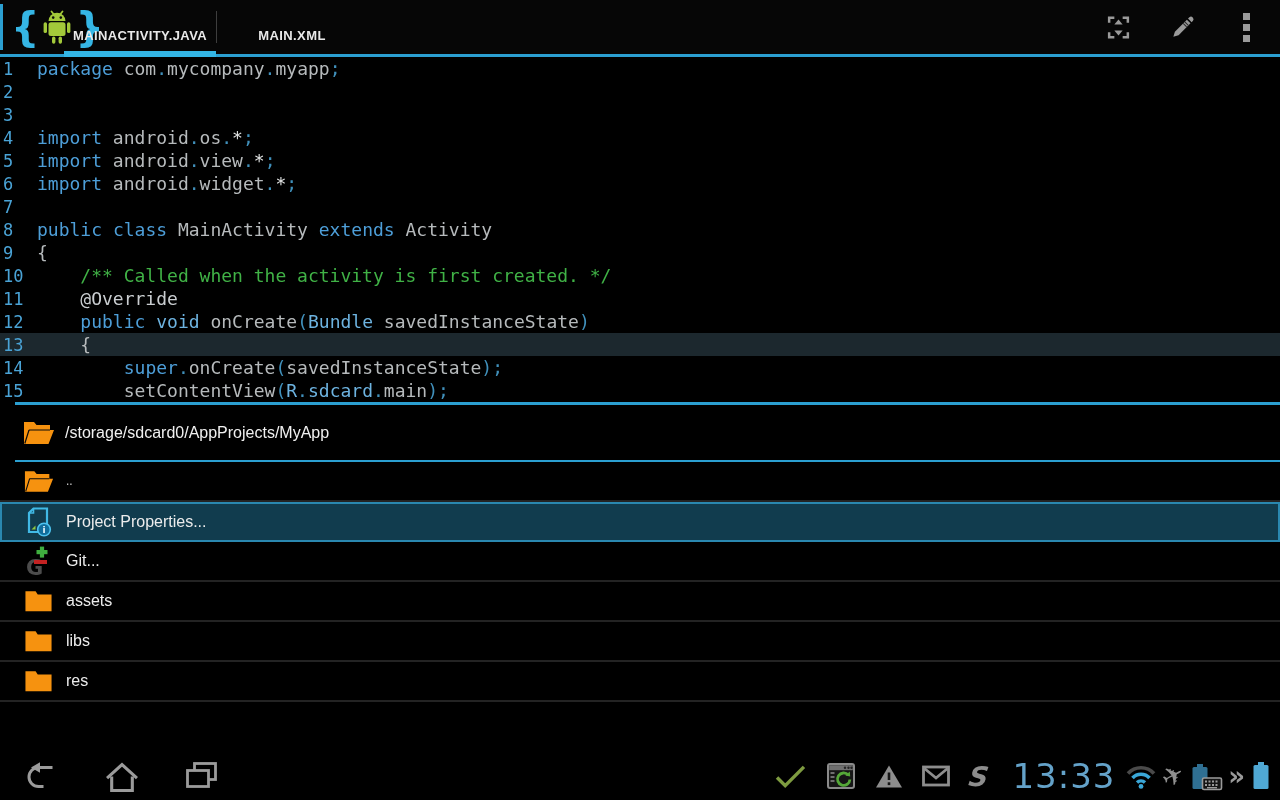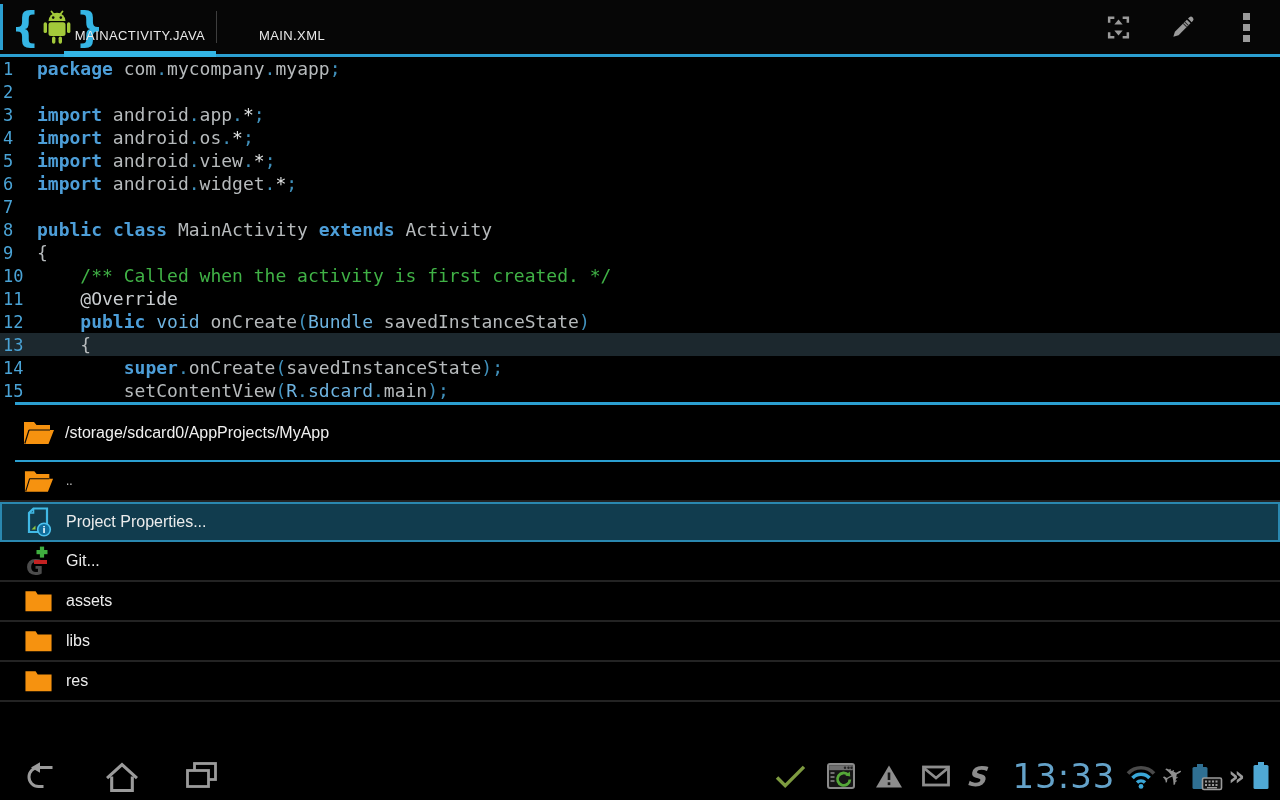--- a/index.html
+++ b/index.html
@@ -8,37 +8,37 @@
 
   
   .action-bar{position:absolute;top:0;left:0;width:1280px;height:54px;background:#060606;
               border-bottom:3px solid #2b9fd1;box-sizing:content-box;}
   .edge-accent{position:absolute;left:0;top:4px;width:3px;height:46px;background:#2b9fd1;}
   .logo{position:absolute;left:7px;top:1px;height:52px;display:flex;align-items:center;gap:1px;
         background:none;border:none;padding:0 4px;cursor:pointer;}
   .brace{color:#35b6e5;font-family:"DejaVu Sans",sans-serif;font-weight:bold;font-size:40px;line-height:1;}
   .tabs{position:absolute;left:64px;top:0;height:54px;display:flex;}
   .tab{width:152px;position:relative;display:flex;align-items:center;justify-content:center;cursor:pointer;}
-  .tab span{color:#e9e9e9;font-size:13px;font-weight:normal;letter-spacing:.4px;margin-top:16px;}
+  .tab span{color:#e9e9e9;font-size:13px;font-weight:bold;letter-spacing:.4px;margin-top:16px;}
   .tab + .tab::before{content:'';position:absolute;left:0;top:11px;bottom:11px;width:1px;background:#3d3d3d;}
   .tab.active::after{content:'';position:absolute;left:0;right:0;bottom:-3px;height:6px;background:#33b5e5;}
   .ab-actions{position:absolute;right:2px;top:0;height:54px;display:flex;align-items:center;}
   .ab-btn{width:64px;height:54px;display:flex;align-items:center;justify-content:center;
           background:none;border:none;cursor:pointer;}
   .dots{display:flex;flex-direction:column;gap:4px;}
   .dots i{width:7px;height:7px;background:#9a9a9a;display:block;}
 
   
   .editor{position:absolute;top:57px;left:0;width:1280px;height:345px;background:#000;
           font-family:"DejaVu Sans Mono",monospace;font-size:18px;cursor:text;}
   .code-line{height:23px;display:flex;align-items:center;}
   .code-line.current{background:#1c282e;}
   .ln{width:34px;padding-left:3px;color:#4aa3d6;flex:none;font-size:17px;}
   .code{white-space:pre;}
-  .tk-kw{color:#4d9ed8;font-weight:bold;}
+  .tk-kw{color:#4d9ed8;font-weight:normal;}
   .tk-ty{color:#6db3e0;}
   .tk-id{color:#b6babc;}
   .tk-pu{color:#4090bb;}
   .tk-cm{color:#40b246;}
   .tk-an{color:#c9cdd0;text-align:right;}
   .tk-st{color:#e4e6e6;}
 
   
   .path-bar{position:absolute;top:402px;left:15px;width:1280px;height:60px;box-sizing:border-box;
             border-top:3px solid #2b9fd1;border-bottom:2px solid #2b9fd1;background:#000;
@@ -130,21 +130,20 @@
       <div class="code-line">
         <span class="ln">1</span>
         <span class="code"><span class="tk-kw">package</span><span class="tk-id"> com</span><span class="tk-pu">.</span><span class="tk-id">mycompany</span><span class="tk-pu">.</span><span class="tk-id">myapp</span><span class="tk-pu">;</span></span>
       </div>
       <div class="code-line">
         <span class="ln">2</span>
         <span class="code"></span>
       </div>
       <div class="code-line">
         <span class="ln">3</span>
-        <span class="code"><span class="tk-kw">import</span><span class="tk-id"> android</span><span class="tk-pu">.</span><span class="tk-id">app</span><span class="tk-pu">.</span><span class="tk-st">*</span><span class="tk-pu">;</span></span>
       </div>
       <div class="code-line">
         <span class="ln">4</span>
         <span class="code"><span class="tk-kw">import</span><span class="tk-id"> android</span><span class="tk-pu">.</span><span class="tk-id">os</span><span class="tk-pu">.</span><span class="tk-st">*</span><span class="tk-pu">;</span></span>
       </div>
       <div class="code-line">
         <span class="ln">5</span>
         <span class="code"><span class="tk-kw">import</span><span class="tk-id"> android</span><span class="tk-pu">.</span><span class="tk-id">view</span><span class="tk-pu">.</span><span class="tk-st">*</span><span class="tk-pu">;</span></span>
       </div>
       <div class="code-line">

